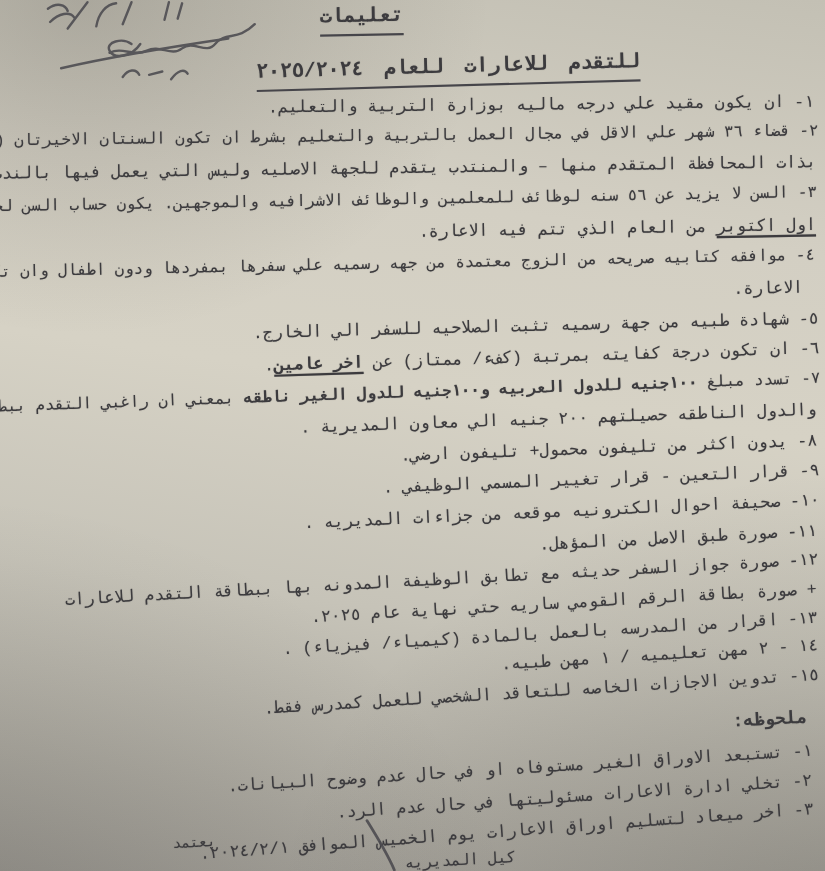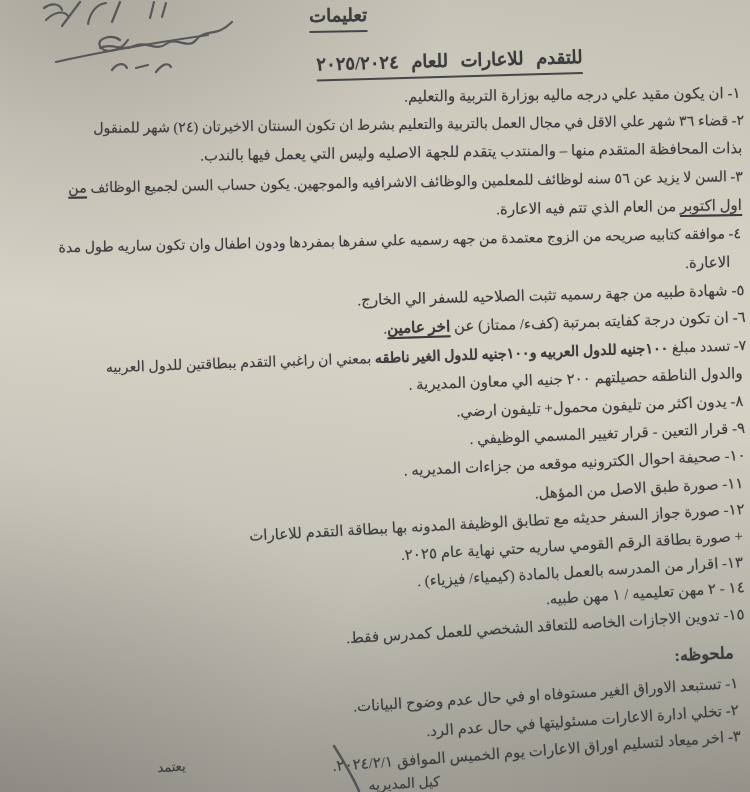--- a/index.html
+++ b/index.html
@@ -3,21 +3,21 @@
 <meta charset="utf-8">
 <style>
   html,body{margin:0;padding:0;background:#8e8c85;}
   .page{
     position:relative;
     width:750px;height:792px;
     margin:0 auto;
     overflow:hidden;
     direction:rtl;
     color:#3c3b3e;
-    font-family:Liberation Serif, serif;
+    font-family:Liberation Mono, monospace;
     background:
       radial-gradient(90% 70% at 10% 0%, rgba(45,43,38,.20), transparent 55%),
       radial-gradient(120% 90% at 105% 108%, rgba(35,34,31,.22), transparent 60%),
       radial-gradient(130% 100% at -8% 112%, rgba(35,34,31,.20), transparent 55%),
       linear-gradient(188deg, #c3c0b4 0%, #d3cfc3 26%, #d6d2c5 45%, #c6c3b8 68%, #aeaba2 88%, #a09d96 100%);
   }
   .ln{
     position:absolute;
     white-space:nowrap;
     font-size:15px;

